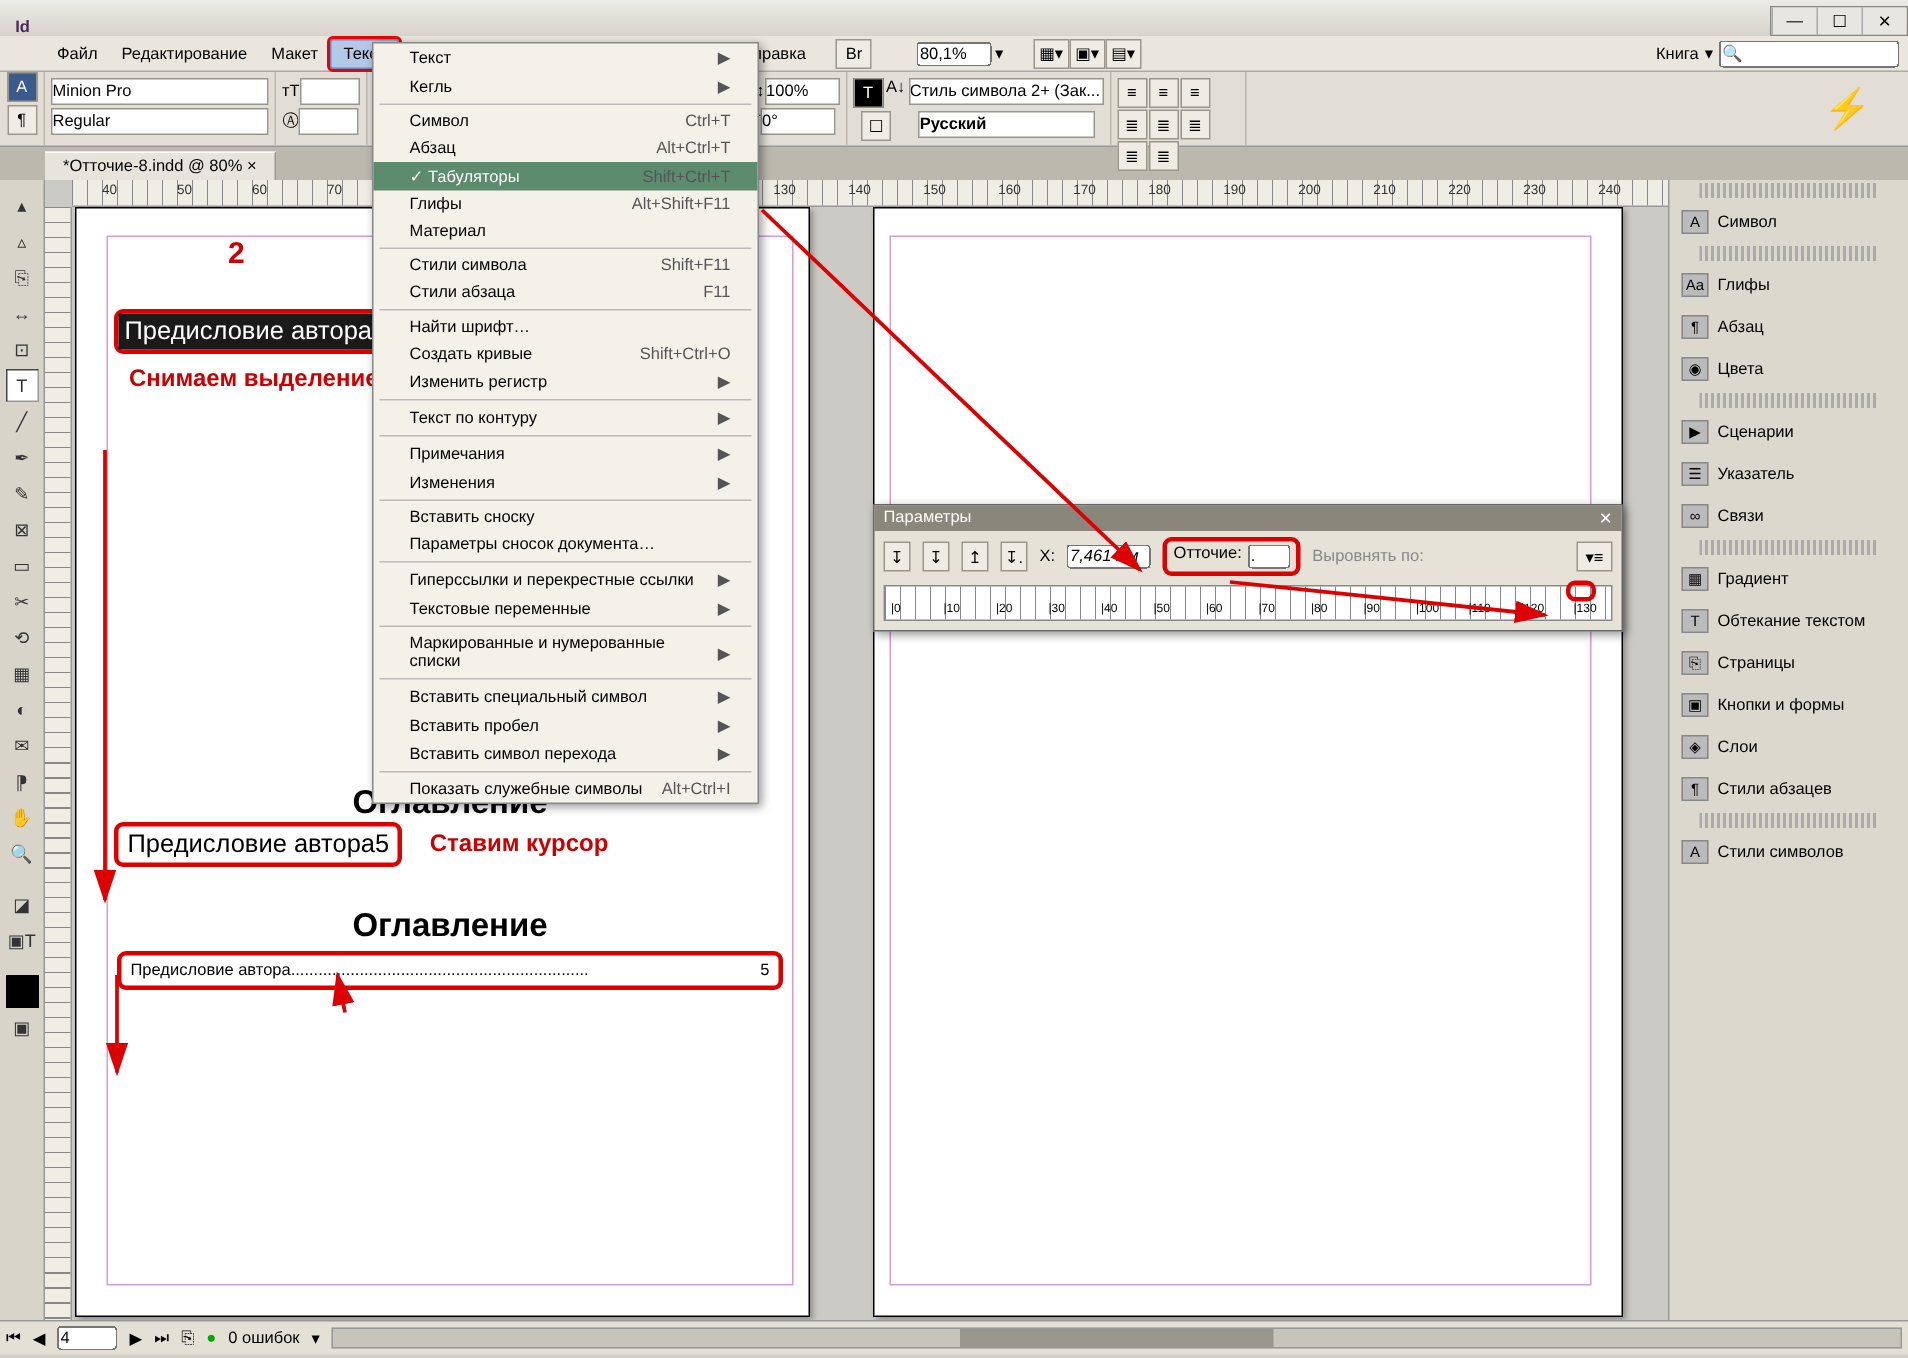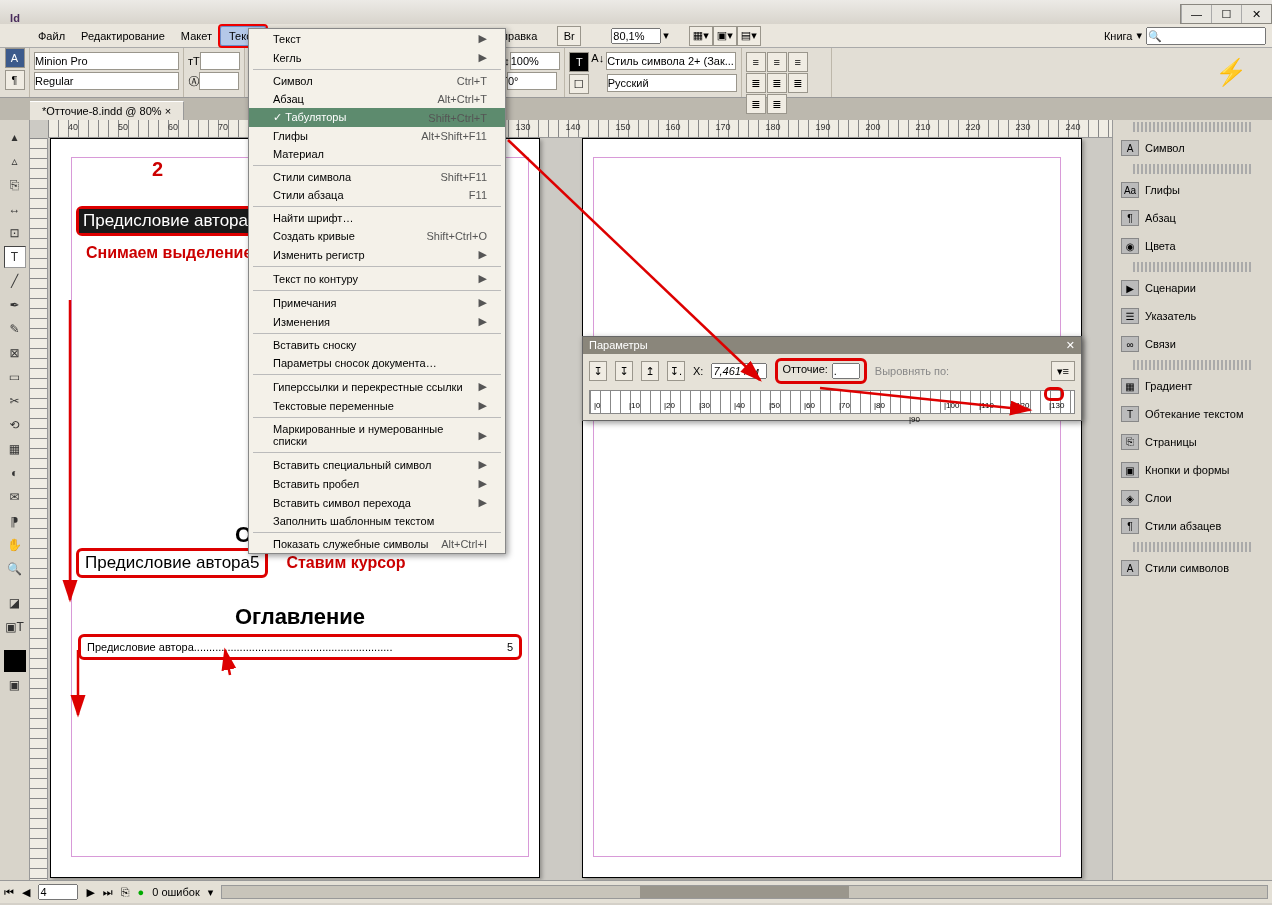--- a/index.html
+++ b/index.html
@@ -118,21 +118,21 @@
   </div>
   <div class="cp-seg" style="flex-direction:column;gap:2px;padding:4px">
     <div style="display:flex;gap:2px">
         <span class="btn-ic" style="background:#000;color:#fff;width:20px">T</span>
         <span>A↓</span>
         <input style="width: 130px;" value="Стиль символа 2+ (Зак...">
       </div>
     <div style="display:flex;gap:2px">
         <span class="btn-ic" style="width:20px">☐</span>
         <span style="width:14px"></span>
-        <input style="width: 130px;" value="Русский">
+        <input style="width: 118px; font-weight: bold;" value="Русский">
       </div>
   </div>
   <div class="cp-seg" style="padding:4px;gap:1px;flex-wrap:wrap;width:90px">
     <span class="btn-ic" style="width:20px">≡</span>
     <span class="btn-ic" style="width:20px">≡</span>
     <span class="btn-ic" style="width:20px">≡</span>
     <span class="btn-ic" style="width:20px">≣</span>
     <span class="btn-ic" style="width:20px">≣</span>
     <span class="btn-ic" style="width:20px">≣</span>
     <span class="btn-ic" style="width:20px">≣</span>
@@ -392,24 +392,20 @@
       <span class="arrow">▶</span>
     </div>
     <div class="mi">
       <span>Вставить пробел</span>
       <span class="arrow">▶</span>
     </div>
     <div class="mi">
       <span>Вставить символ перехода</span>
       <span class="arrow">▶</span>
     </div>
-    <div class="mi">
-      <span>Заполнить шаблонным текстом</span>
-      <span class="arrow"></span>
-    </div>
     <hr>
     <div class="mi">
       <span>Показать служебные символы</span>
       <span class="arrow">Alt+Ctrl+I</span>
     </div>
   </div>
 
 <div class="tabs-panel">
   <div class="tp-title">
       <span>Параметры</span>
@@ -433,21 +429,21 @@
     <div class="marker red-box"></div>
   <span style="position: absolute; font-size: 8px; top: 10px; left: 4px;">|0</span>
       <span style="position: absolute; font-size: 8px; top: 10px; left: 39px;">|10</span>
       <span style="position: absolute; font-size: 8px; top: 10px; left: 74px;">|20</span>
       <span style="position: absolute; font-size: 8px; top: 10px; left: 109px;">|30</span>
       <span style="position: absolute; font-size: 8px; top: 10px; left: 144px;">|40</span>
       <span style="position: absolute; font-size: 8px; top: 10px; left: 179px;">|50</span>
       <span style="position: absolute; font-size: 8px; top: 10px; left: 214px;">|60</span>
       <span style="position: absolute; font-size: 8px; top: 10px; left: 249px;">|70</span>
       <span style="position: absolute; font-size: 8px; top: 10px; left: 284px;">|80</span>
-      <span style="position: absolute; font-size: 8px; top: 24px; left: 319px; text-align: center;">|90</span>
+      <span style="position: absolute; font-size: 8px; top: 10px; left: 319px; text-align: center;">|90</span>
       <span style="position: absolute; font-size: 8px; top: 10px; left: 354px;">|100</span>
       <span style="position: absolute; font-size: 8px; top: 10px; left: 389px;">|110</span>
       <span style="position: absolute; font-size: 8px; top: 10px; left: 424px;">|120</span>
       <span style="position: absolute; font-size: 8px; top: 10px; left: 459px;">|130</span>
     </div>
 </div>
 
 <div class="statusbar">
   <span>⏮</span>
   <span>◀</span>

